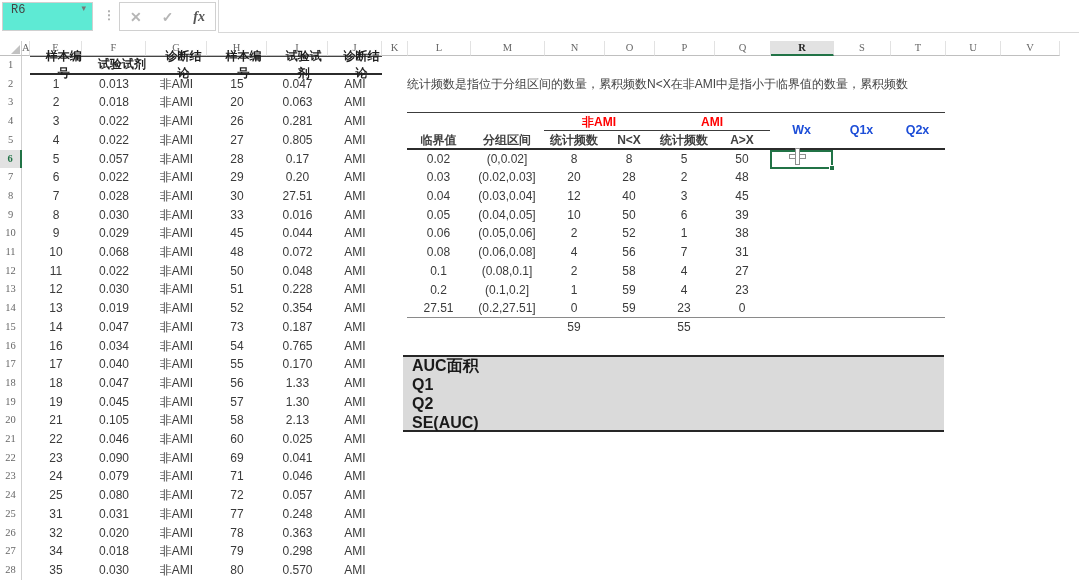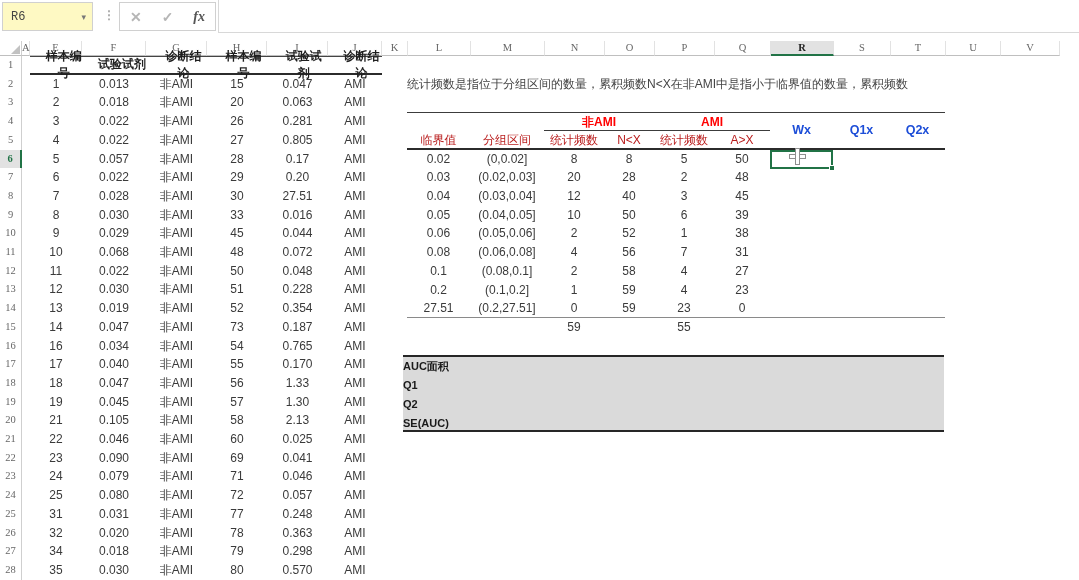--- a/index.html
+++ b/index.html
@@ -9,21 +9,21 @@
     --rh:18.714px;
   }
   *{margin:0;padding:0;box-sizing:border-box;}
   html,body{background:#888;}
   .screen{position:relative;width:1079px;height:580px;background:#fff;overflow:hidden;
           font-family:"Liberation Sans",sans-serif;color:#3a3a3a;}
 
   
   .chrome{position:absolute;left:0;top:0;width:100%;height:40px;background:#fff;}
   .namebox{position:absolute;left:2px;top:2px;width:91px;height:29px;border:1px solid #d0d0d0;
-           display:flex;align-items:center;background:#fef9c3;}
+           display:flex;align-items:flex-start;background:#5eead4;}
   .nb-val{padding-left:8px;flex:1;font-family:"Liberation Mono","DejaVu Sans Mono",monospace;
           font-size:12px;color:#444;}
   .nb-arrow{color:#777;font-size:9px;padding-right:6px;}
   .dots{position:absolute;left:103px;top:8px;color:#a6a6a6;font-size:12px;font-weight:bold;}
   .fxbox{position:absolute;left:119px;top:2px;width:97px;height:29px;border:1px solid #d0d0d0;
          display:flex;align-items:center;justify-content:space-around;background:#fff;}
   .btn-x,.btn-check{color:#b6b6b6;font-size:14px;font-weight:bold;}
   .btn-fx{color:#555;font-size:14px;font-style:italic;font-weight:bold;
           font-family:"Liberation Serif",serif;}
   .fbar{position:absolute;left:218px;top:-1px;width:862px;height:34px;border:1px solid #d8d8d8;background:#fff;}
@@ -59,21 +59,21 @@
         line-height:var(--rh);color:#444;white-space:nowrap;}
 
   
   .at{position:absolute;left:407px;top:112.2px;width:538px;}
   .at-row{display:flex;height:var(--rh);line-height:var(--rh);font-size:12px;}
   .at-grp{border-top:1px solid #3c3c3c;}
   .sp137{width:137px}.sp50{width:50px}
   .g1,.g2{text-align:center;color:var(--red);font-weight:bold;border-bottom:1px solid #3c3c3c;}
   .g1{width:110px}.g2{width:116px}
   .at-head{border-bottom:2px solid #2b2b2b;}
-  .at-head span{font-weight:normal;color:#b91c1c;}
+  .at-head span{font-weight:bold;color:#404040;}
   .at span{display:block;text-align:center;}
   .a0{width:63px}.a1{width:74px}.a2{width:60px}.a3{width:50px}.a4{width:60px}.a5{width:56px}
   #atrows .at-data:last-child{border-bottom:1.5px solid #8a8a8a;}
   .xh{position:absolute;top:0;height:37.4px;line-height:37.4px;text-align:center;
       font-weight:bold;font-size:12.5px;color:#1d4ed8;}
   .xh0{left:363px;width:63px}.xh1{left:426px;width:57px}.xh2{left:483px;width:55px}
 
   
   .sel{position:absolute;left:770px;top:149.8px;width:63px;height:19px;
        border:2px solid var(--accent);}
@@ -81,22 +81,22 @@
           background:var(--accent);border:1px solid #fff;}
   .pcur{position:absolute;left:789px;top:148px;width:17px;height:17px;}
   .pv{position:absolute;left:6px;top:0;width:5px;height:17px;background:#fff;
       border:1px solid #8f8f8f;z-index:2;}
   .ph{position:absolute;left:0;top:6px;width:17px;height:5px;background:#fff;
       border:1px solid #8f8f8f;}
 
   
   .summary{position:absolute;left:403px;top:355.4px;width:541px;height:77px;
            background:var(--sumbg);border-top:2px solid #262626;border-bottom:2px solid #262626;}
-  .sum-row{height:var(--rh);line-height:var(--rh);padding-left:0;font-weight:bold;
-           font-size:11px;color:#1a1a1a;}
+  .sum-row{height:var(--rh);line-height:var(--rh);padding-left:9px;font-weight:bold;
+           font-size:16px;color:#1a1a1a;}
 </style>
 </head>
 <body>
 
 <div class="screen">
 
   <div class="chrome">
     <div class="namebox">
       <span class="nb-val">R6</span>
       <span class="nb-arrow">▾</span>

